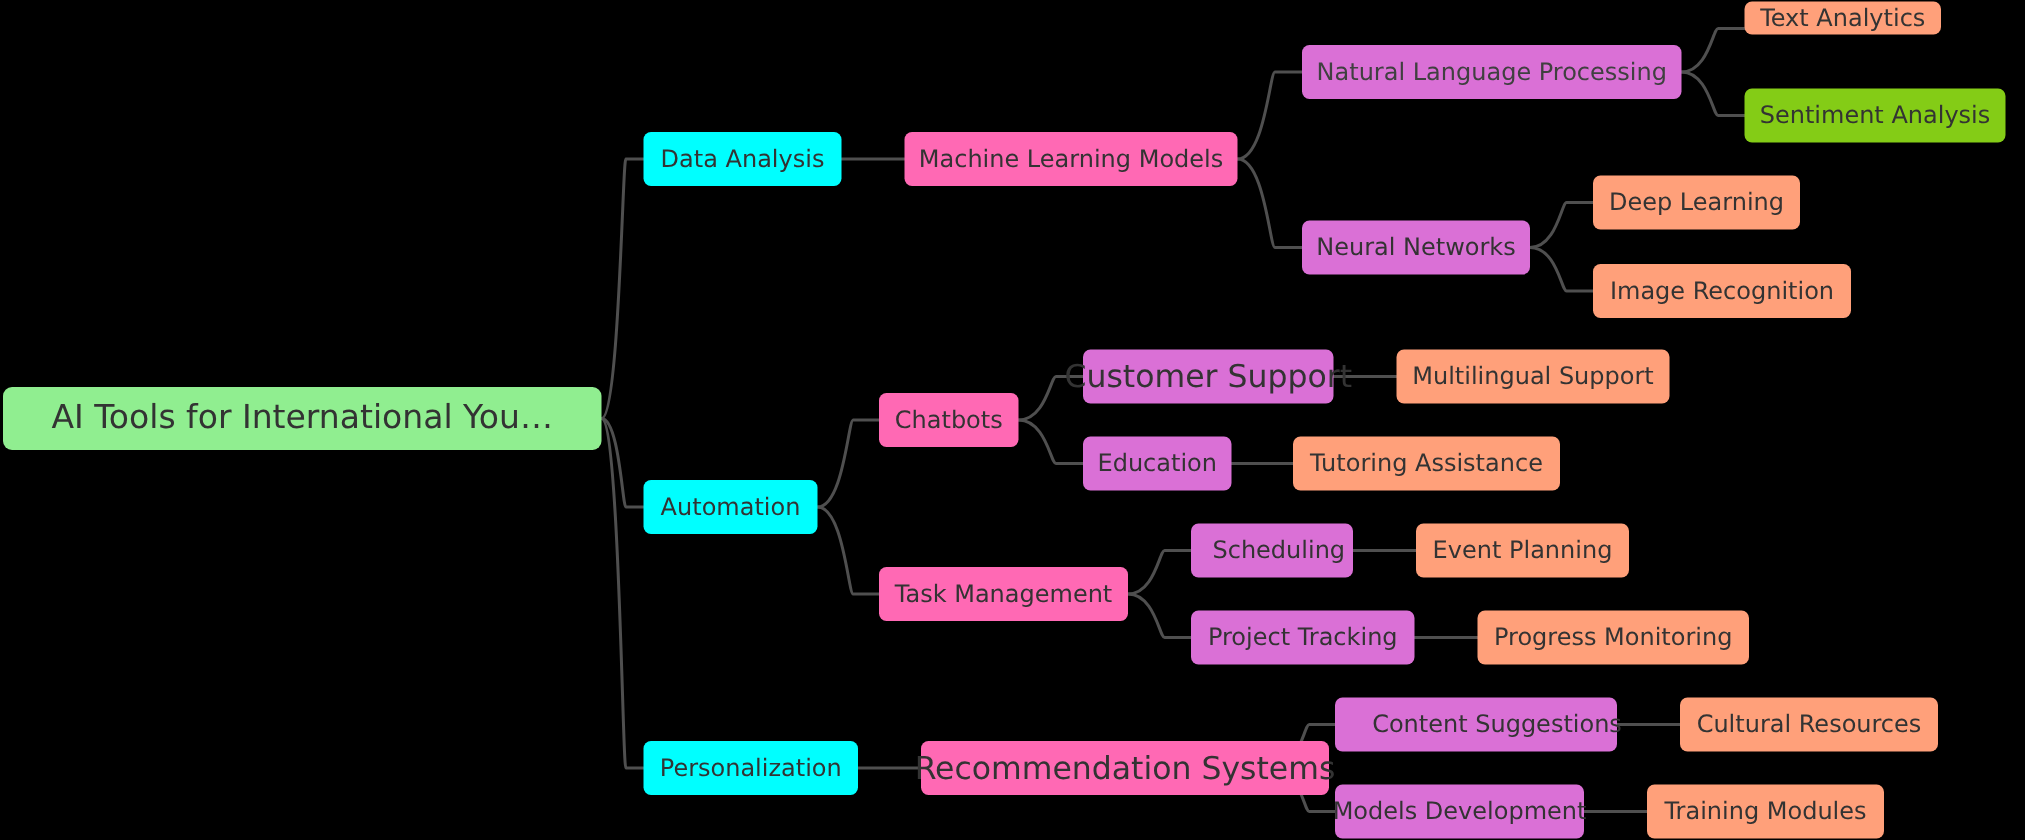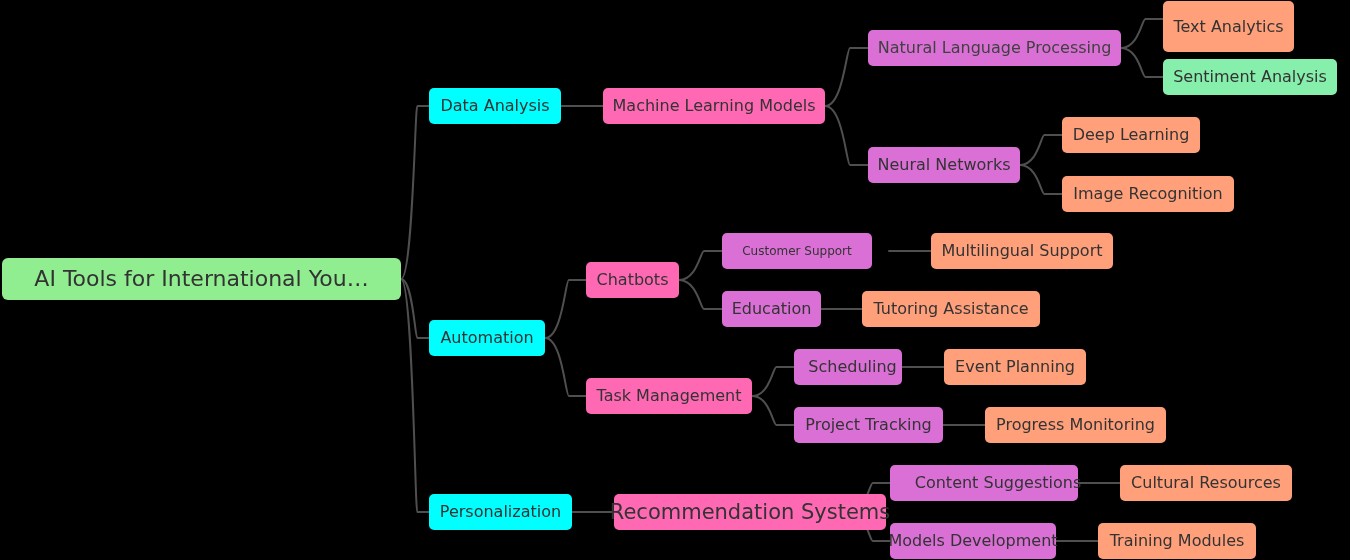--- a/index.html
+++ b/index.html
@@ -73,28 +73,28 @@
       <path d="M 849 512 C 866.22 512, 869.5 483, 872.78 483 L 890 483" fill="none" stroke="#4f4f4f" stroke-width="2" stroke-linecap="round"></path>
       <path d="M 849 512 C 866.22 512, 869.5 541, 872.78 541 L 890 541" fill="none" stroke="#4f4f4f" stroke-width="2" stroke-linecap="round"></path>
       <path d="M 1078 483 L 1120 483" fill="none" stroke="#4f4f4f" stroke-width="2" stroke-linecap="round"></path>
       <path d="M 1056 541 L 1098 541" fill="none" stroke="#4f4f4f" stroke-width="2" stroke-linecap="round"></path>
     </svg>
   <div id="node-layer">
       <div class="node root" style="left: 2px; top: 258px; width: 399px; height: 42px; background: rgb(144, 238, 144); font-size: 22px; color: rgb(51, 51, 51);">AI Tools for International You…</div>
       <div class="node level1" style="left: 429px; top: 88px; width: 132px; height: 36px; background: rgb(0, 255, 255); font-size: 16px; color: rgb(51, 51, 51);">Data Analysis</div>
       <div class="node level2" style="left: 603px; top: 88px; width: 222px; height: 36px; background: rgb(255, 105, 180); font-size: 16px; color: rgb(51, 51, 51);">Machine Learning Models</div>
       <div class="node level3" style="left: 868px; top: 30px; width: 253px; height: 36px; background: rgb(218, 112, 214); font-size: 16px; color: #404040;">Natural Language Processing</div>
-      <div class="node level4" style="left: 1163px; top: 1px; width: 131px; height: 51px; background: rgb(255, 160, 122); font-size: 16px; color: rgb(51, 51, 51);">Text Analytics</div>
-      <div class="node level4" style="left: 1163px; top: 59px; width: 174px; height: 36px; background: #86efac; font-size: 16px; color: rgb(51, 51, 51);">Sentiment Analysis</div>
+      <div class="node level4" style="left: 1163px; top: 1px; width: 131px; height: 22px; background: rgb(255, 160, 122); font-size: 16px; color: rgb(51, 51, 51);">Text Analytics</div>
+      <div class="node level4" style="left: 1163px; top: 59px; width: 174px; height: 36px; background: #84cc16; font-size: 16px; color: rgb(51, 51, 51);">Sentiment Analysis</div>
       <div class="node level3" style="left: 868px; top: 147px; width: 152px; height: 36px; background: rgb(218, 112, 214); font-size: 16px; color: rgb(51, 51, 51);">Neural Networks</div>
       <div class="node level4" style="left: 1062px; top: 117px; width: 138px; height: 36px; background: rgb(255, 160, 122); font-size: 16px; color: rgb(51, 51, 51);">Deep Learning</div>
       <div class="node level4" style="left: 1062px; top: 176px; width: 172px; height: 36px; background: rgb(255, 160, 122); font-size: 16px; color: rgb(51, 51, 51);">Image Recognition</div>
       <div class="node level1" style="left: 429px; top: 320px; width: 116px; height: 36px; background: rgb(0, 255, 255); font-size: 16px; color: rgb(51, 51, 51);">Automation</div>
       <div class="node level2" style="left: 586px; top: 262px; width: 93px; height: 36px; background: rgb(255, 105, 180); font-size: 16px; color: rgb(51, 51, 51);">Chatbots</div>
-      <div class="node level3" style="left: 722px; top: 233px; width: 150px; height: 36px; background: rgb(218, 112, 214); font-size: 12px; color: rgb(51, 51, 51);">Customer Support</div>
+      <div class="node level3" style="left: 722px; top: 233px; width: 167px; height: 36px; background: rgb(218, 112, 214); font-size: 21px; color: rgb(51, 51, 51);">Customer Support</div>
       <div class="node level4" style="left: 931px; top: 233px; width: 182px; height: 36px; background: rgb(255, 160, 122); font-size: 16px; color: rgb(51, 51, 51);">Multilingual Support</div>
       <div class="node level3" style="left: 722px; top: 291px; width: 99px; height: 36px; background: rgb(218, 112, 214); font-size: 16px; color: rgb(51, 51, 51);">Education</div>
       <div class="node level4" style="left: 862px; top: 291px; width: 178px; height: 36px; background: rgb(255, 160, 122); font-size: 16px; color: rgb(51, 51, 51);">Tutoring Assistance</div>
       <div class="node level2" style="left: 586px; top: 378px; width: 166px; height: 36px; background: rgb(255, 105, 180); font-size: 16px; color: rgb(51, 51, 51);">Task Management</div>
       <div class="node level3" style="left: 794px; top: 349px; width: 108px; height: 36px; background: rgb(218, 112, 214); font-size: 16px; color: rgb(51, 51, 51); padding-left: 20px;">Scheduling</div>
       <div class="node level4" style="left: 944px; top: 349px; width: 142px; height: 36px; background: rgb(255, 160, 122); font-size: 16px; color: rgb(51, 51, 51);">Event Planning</div>
       <div class="node level3" style="left: 794px; top: 407px; width: 149px; height: 36px; background: rgb(218, 112, 214); font-size: 16px; color: rgb(51, 51, 51);">Project Tracking</div>
       <div class="node level4" style="left: 985px; top: 407px; width: 181px; height: 36px; background: rgb(255, 160, 122); font-size: 16px; color: rgb(51, 51, 51);">Progress Monitoring</div>
       <div class="node level1" style="left: 429px; top: 494px; width: 143px; height: 36px; background: rgb(0, 255, 255); font-size: 16px; color: rgb(51, 51, 51);">Personalization</div>
       <div class="node level2" style="left: 614px; top: 494px; width: 272px; height: 36px; background: rgb(255, 105, 180); font-size: 21px; color: rgb(51, 51, 51);">Recommendation Systems</div>

